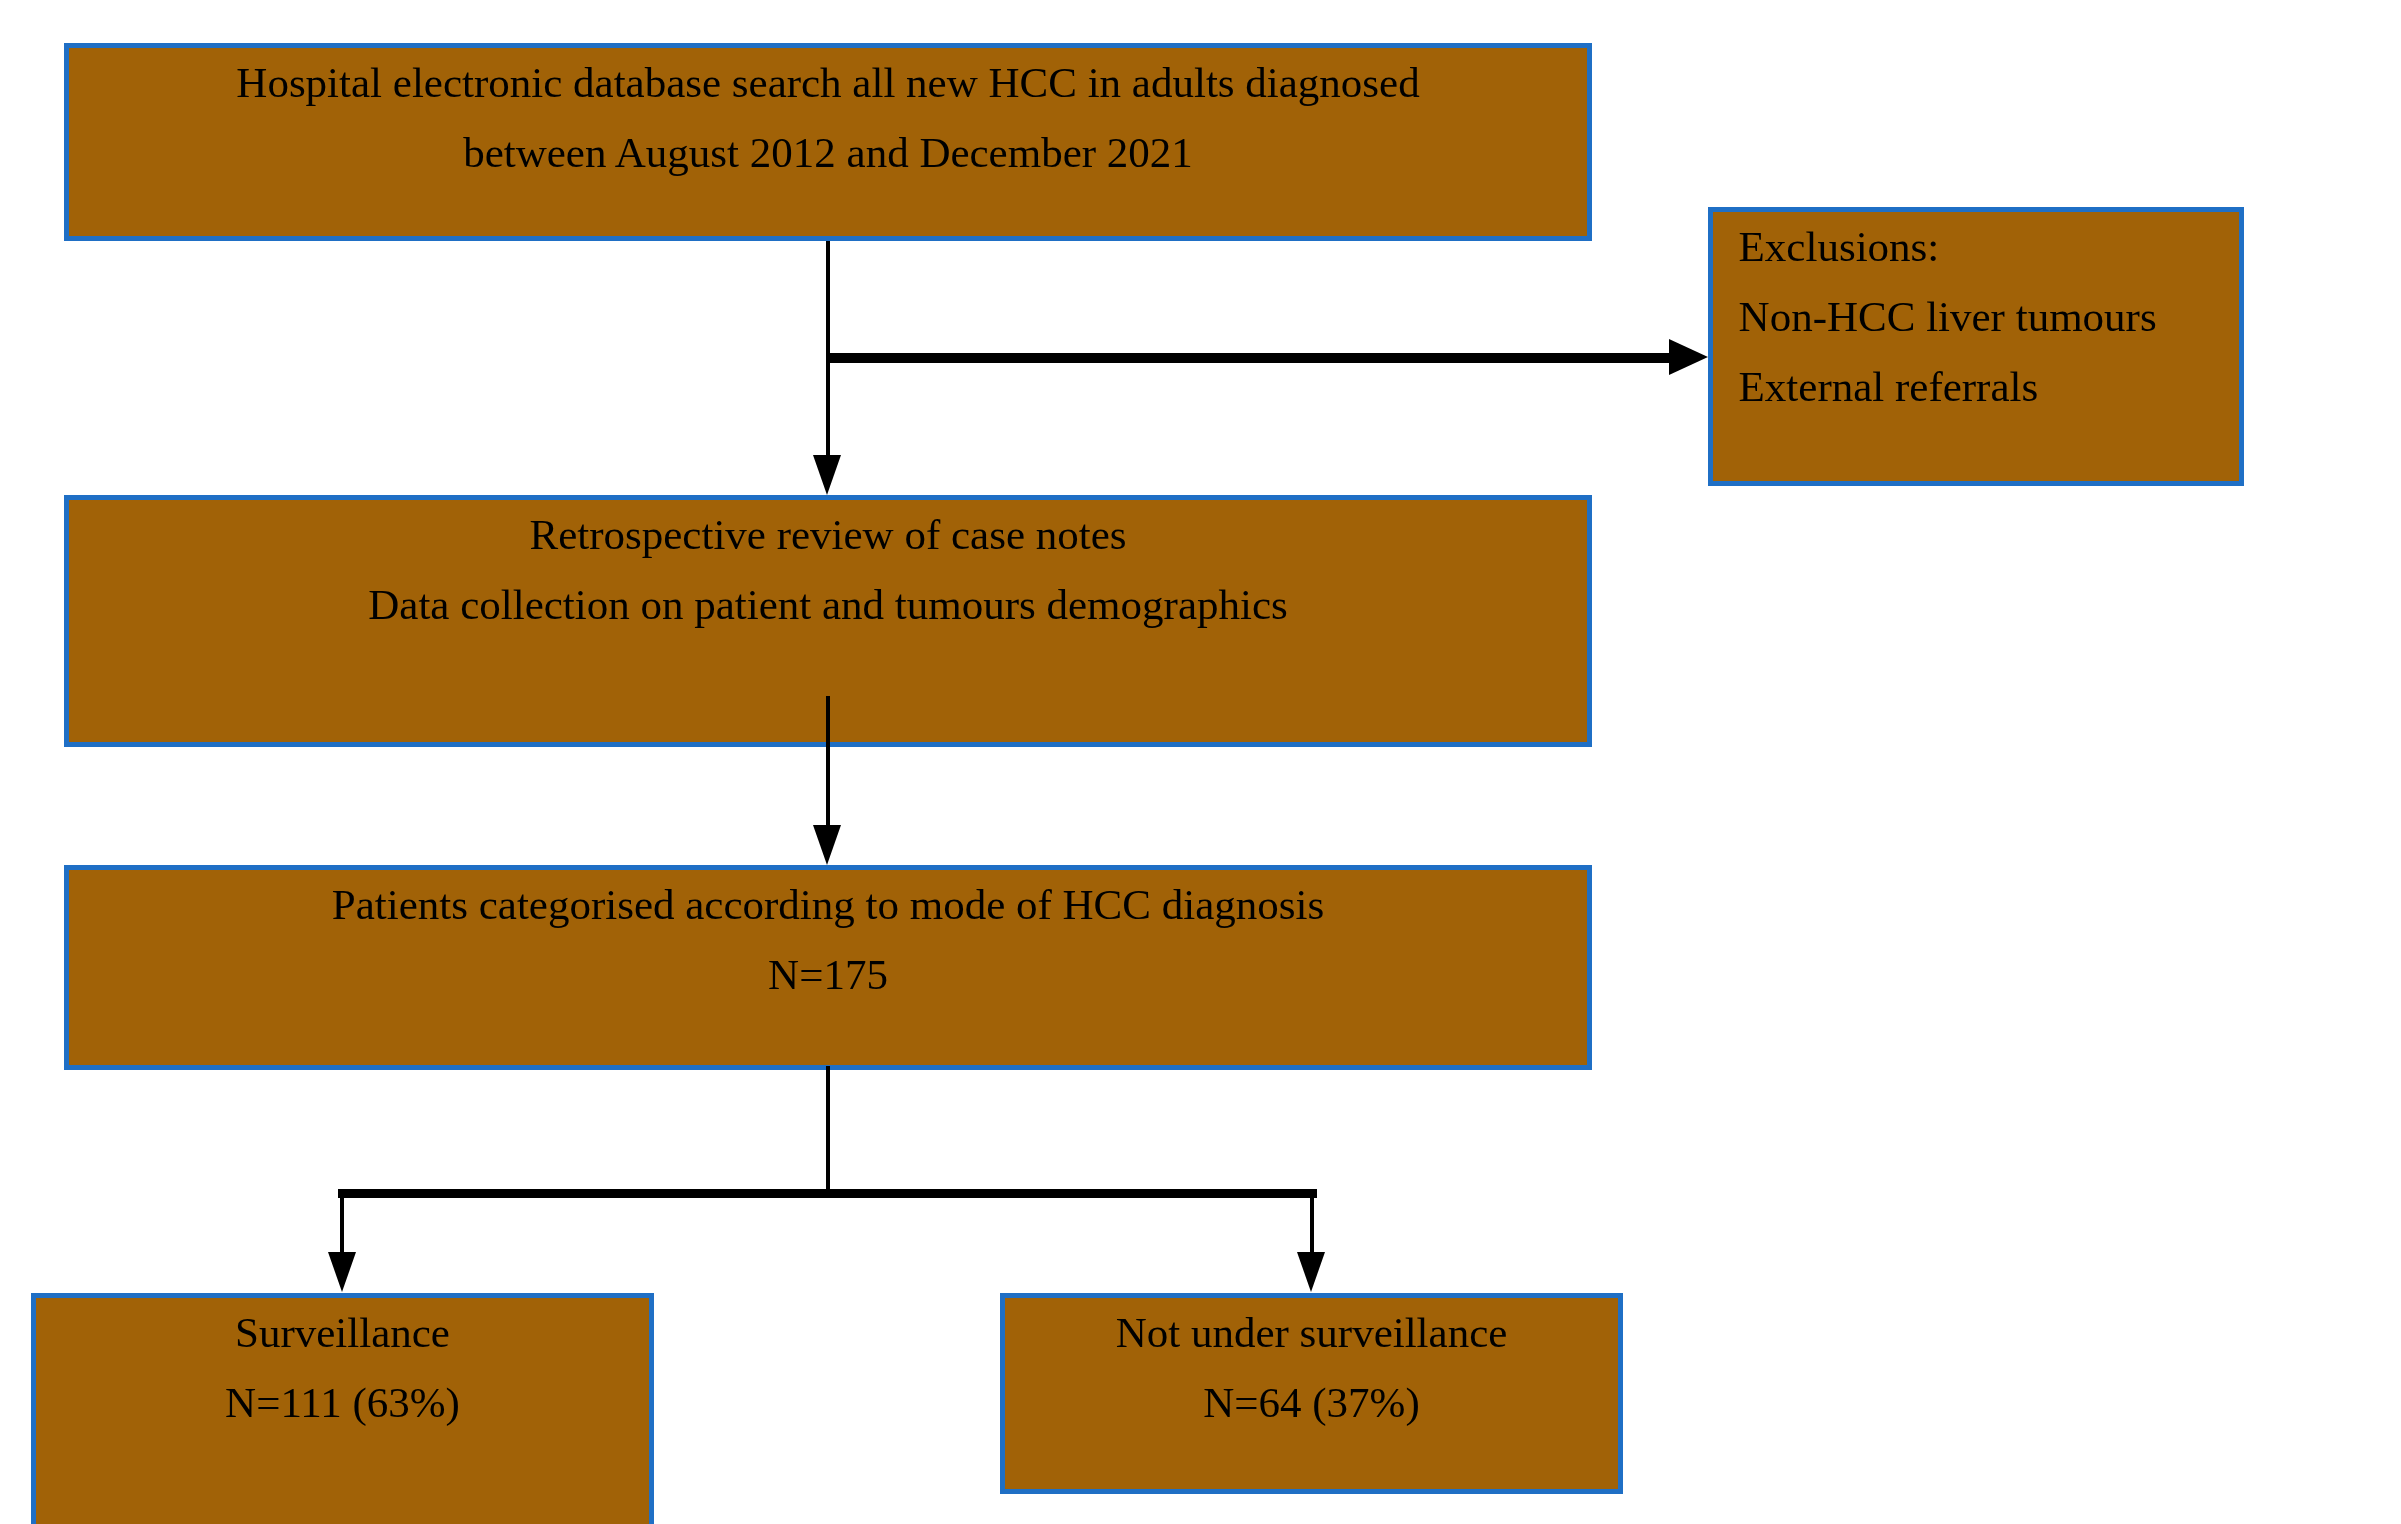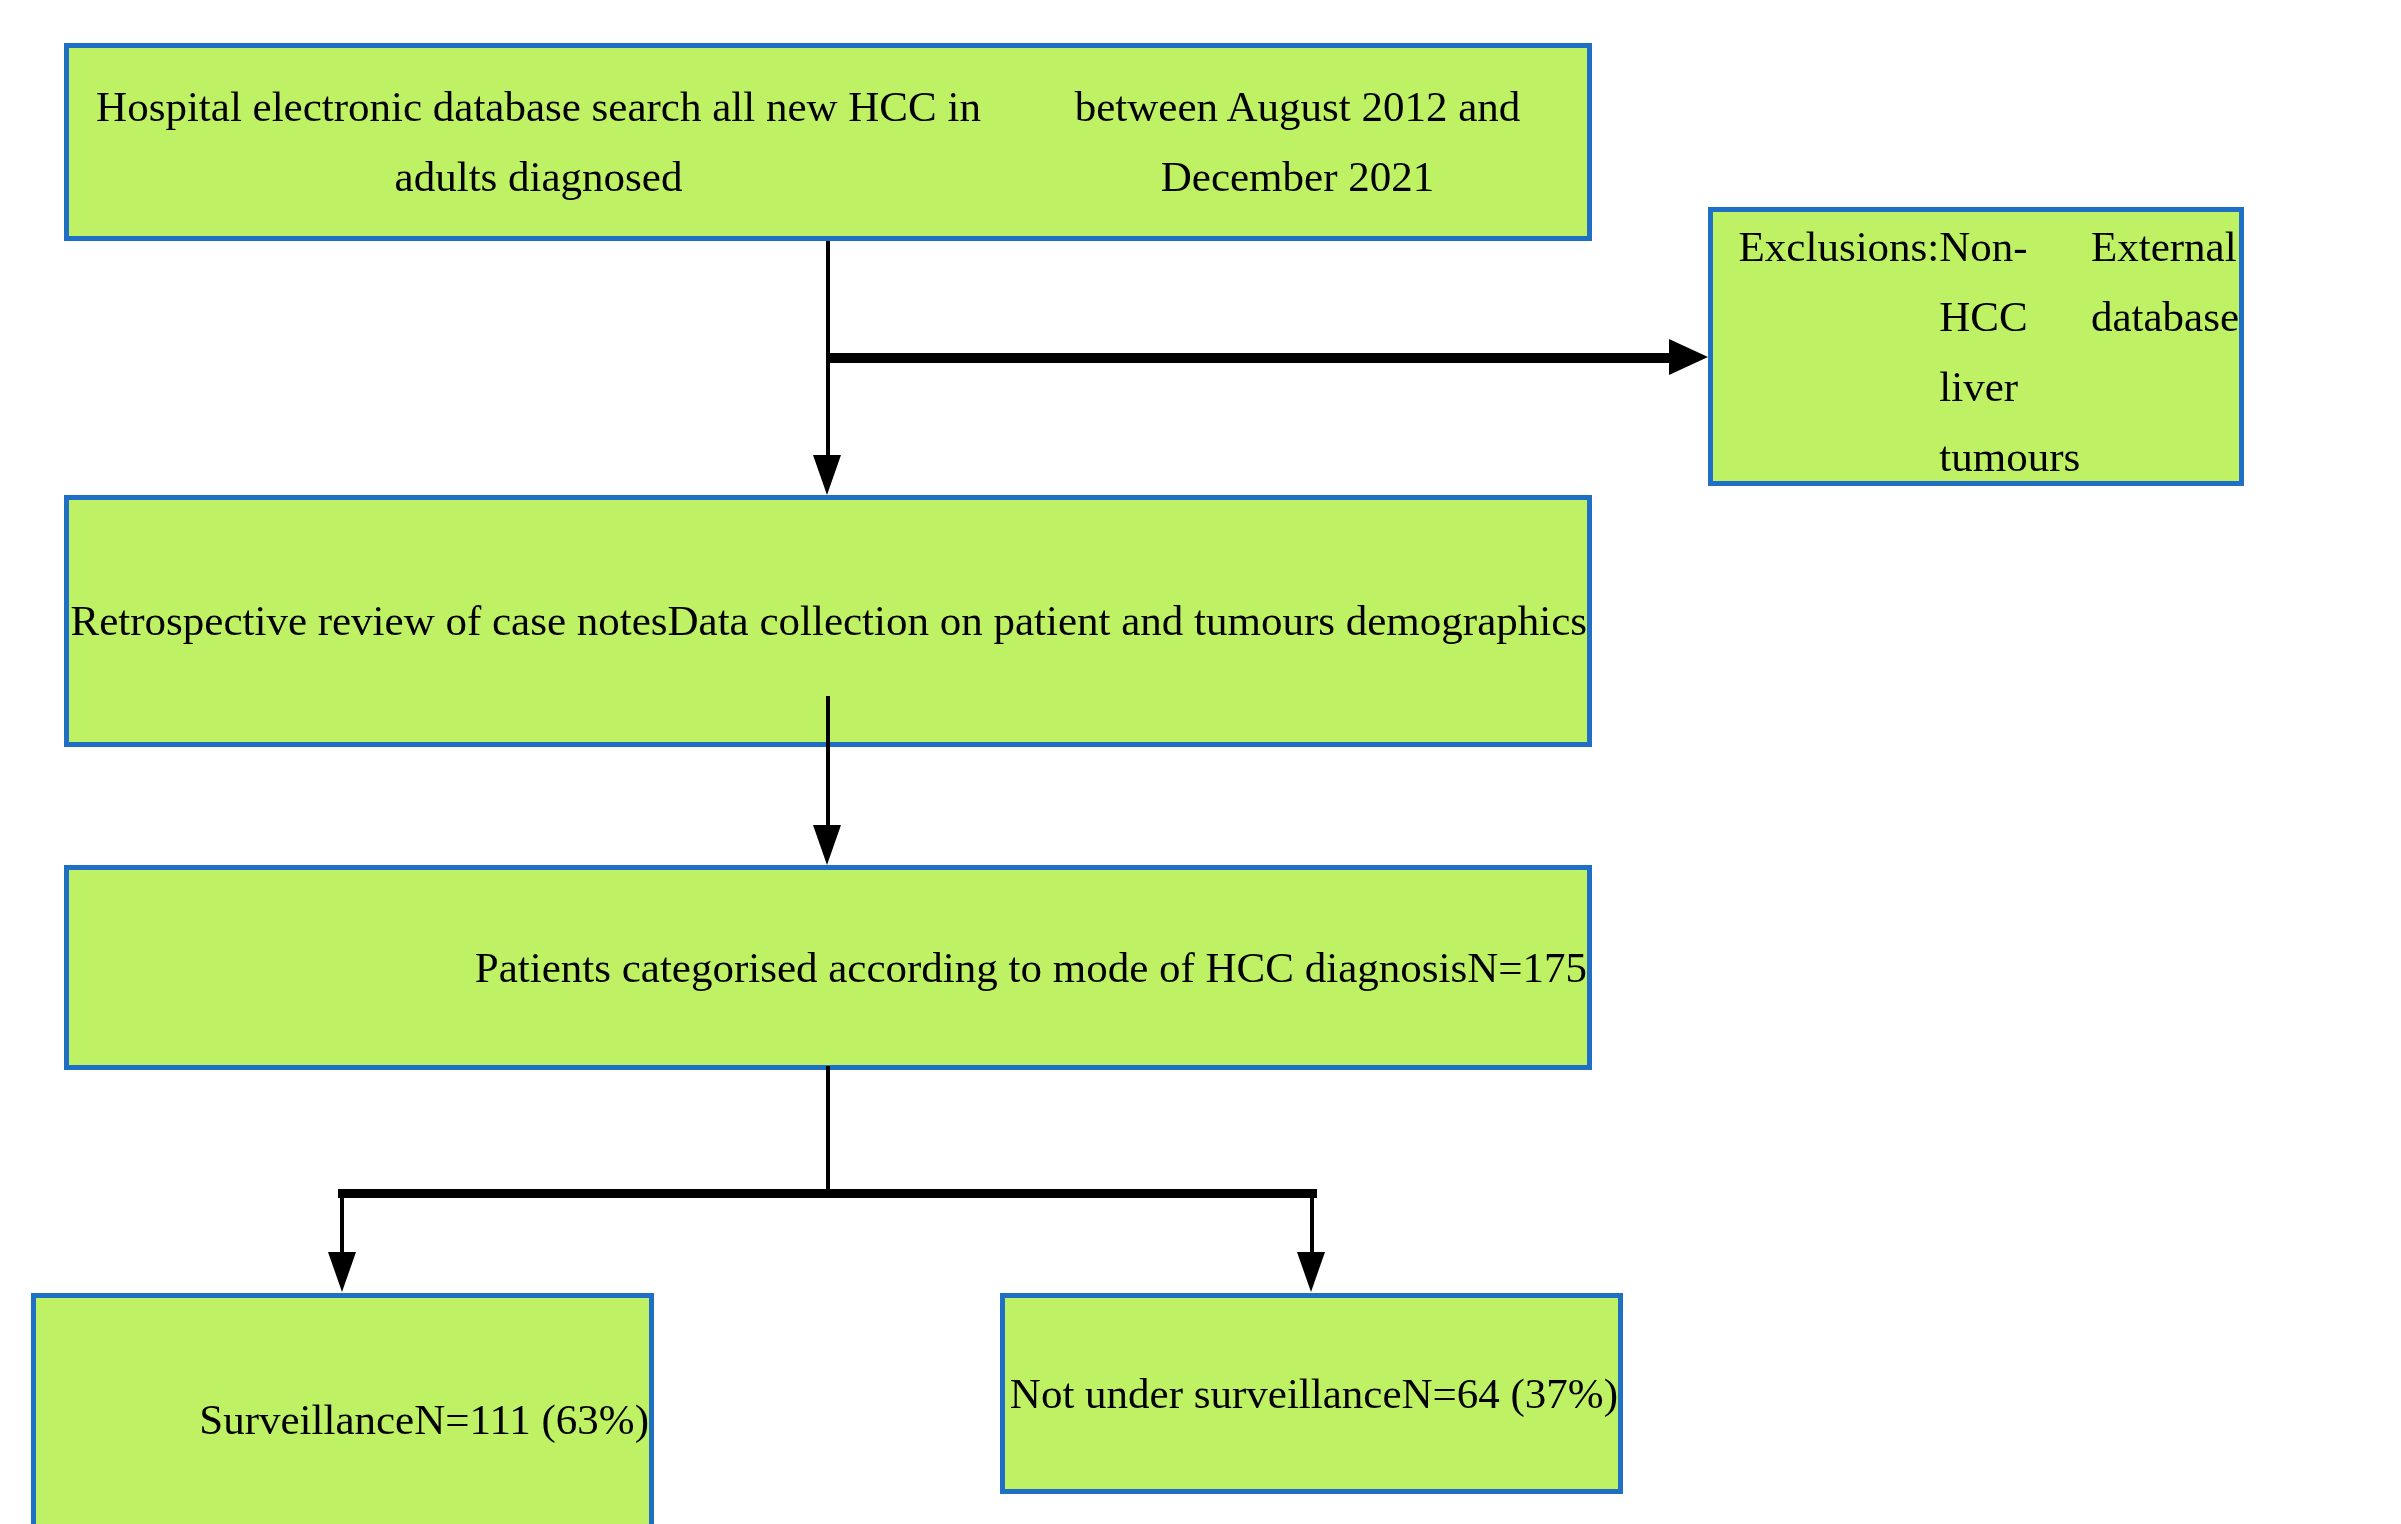--- a/index.html
+++ b/index.html
@@ -8,25 +8,25 @@
     position: relative;
     width: 2401px;
     height: 1525px;
     background: #ffffff;
     font-family: "Liberation Serif", serif;
     color: #000000;
     overflow: hidden;
   }
   .fbox {
     position: absolute;
-    background: #bef264;
+    background: #a16207;
     border: 5.5px solid #1f6fc5;
     display: flex;
-    flex-direction: row;
-    justify-content: flex-end;
+    flex-direction: column;
+    justify-content: flex-start;
     align-items: center;
     text-align: center;
     font-size: 43px;
     line-height: 70px;
   }
   .fbox.align-left {
     align-items: flex-start;
     text-align: left;
     padding-left: 25.6px;
   }
@@ -56,21 +56,21 @@
 <div class="canvas">
 
   <div class="fbox" style="left:64px; top:43px; width:1528px; height:198px;">
     <span class="txt">Hospital electronic database search all new HCC in adults diagnosed</span>
     <span class="txt">between August 2012 and December 2021</span>
   </div>
 
   <div class="fbox align-left" style="left:1708px; top:207px; width:536px; height:279px;">
     <span class="txt">Exclusions:</span>
     <span class="txt">Non-HCC liver tumours</span>
-    <span class="txt">External database</span>
+    <span class="txt">External referrals</span>
   </div>
 
   <div class="fbox" style="left:64px; top:495px; width:1528px; height:252px;">
     <span class="txt">Retrospective review of case notes</span>
     <span class="txt">Data collection on patient and tumours demographics</span>
   </div>
 
   <div class="fbox" style="left:64px; top:865px; width:1528px; height:205px;">
     <span class="txt">Patients categorised according to mode of HCC diagnosis</span>
     <span class="txt">N=175</span>

